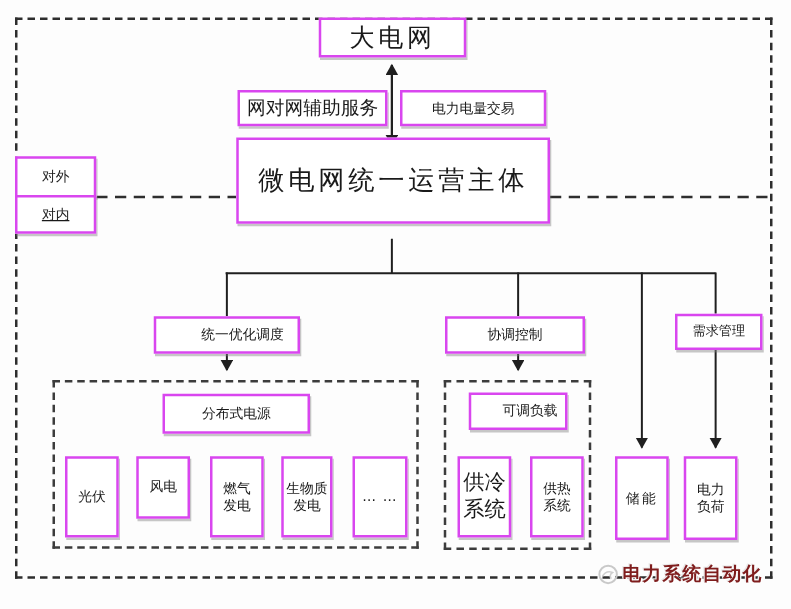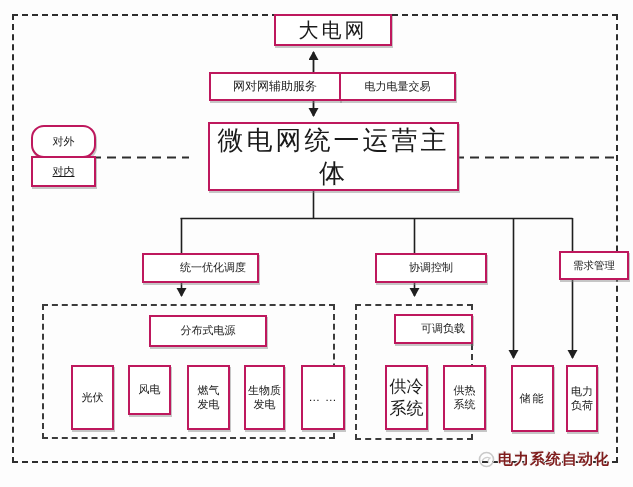--- a/index.html
+++ b/index.html
@@ -13,62 +13,61 @@
   }
   .canvas{position:absolute;left:0;top:0;width:633px;height:487px;}
   .boundary{
     position:absolute;left:12px;top:14px;width:602px;height:445px;
     border:2px dashed #2e2e2e;
   }
   svg.wires{position:absolute;left:0;top:0;width:633px;height:487px;pointer-events:none;}
   .box{
     position:absolute;
     background:#ffffff;
-    border:2px solid #be185d;
+    border:2px solid #d946ef;
     box-shadow:1px 2px 0 rgba(130,130,130,.45);
     display:flex;align-items:center;justify-content:center;
     text-align:center;
     white-space:pre-line;
     line-height:1.25;
     box-sizing:border-box;
-    margin-left:19px;
   }
   .group{
     position:absolute;
     border:2px dashed #3c3c3c;
     background:transparent;
     box-sizing:border-box;
   }
   
   .b-grid{left:255px;top:14px;width:118px;height:32px;font-size:20px;letter-spacing:3px;}
-  .b-aux{left:190px;top:72px;width:132px;height:29px;font-size:12px;text-align:center;}
+  .b-aux{left:190px;top:72px;width:120px;height:29px;font-size:15px;text-align:center;}
   .b-trade{left:320px;top:72px;width:117px;height:29px;font-size:11px;}
-  .b-operator{left:189px;top:122px;width:251px;height:69px;font-size:26px;letter-spacing:3px;}
-  .b-ext{left:12px;top:125px;width:65px;height:33px;font-size:11px;border-radius:13px;}
+  .b-operator{left:189px;top:110px;width:251px;height:69px;font-size:21px;letter-spacing:3px;}
+  .b-ext{left:12px;top:125px;width:65px;height:33px;font-size:11px;}
   .b-int{left:12px;top:156px;width:65px;height:31px;font-size:11px;text-decoration:underline;}
   
   .b-dispatch{left:123px;top:253px;width:117px;height:30px;font-size:11px;padding-left:25px;}
   .b-control{left:356px;top:253px;width:112px;height:30px;font-size:11px;}
   .b-demand{left:540px;top:251px;width:70px;height:29px;font-size:10.5px;}
   
   .g-dist{left:42px;top:304px;width:293px;height:135px;}
   .b-dist-title{left:130px;top:315px;width:118px;height:32px;font-size:11px;}
   .b-pv{left:52px;top:365px;width:43px;height:65px;font-size:11px;}
   .b-wind{left:109px;top:365px;width:43px;height:50px;font-size:11px;}
   .b-gas{left:168px;top:365px;width:43px;height:65px;font-size:11px;text-align:center;}
   .b-bio{left:225px;top:365px;width:41px;height:65px;font-size:11px;}
   .b-more{left:282px;top:365px;width:44px;height:65px;font-size:11px;letter-spacing:1px;}
   
   .g-adj{left:355px;top:304px;width:118px;height:136px;}
   .b-adj-title{left:375px;top:314px;width:79px;height:30px;font-size:11px;padding-left:19px;}
   .b-cool{left:366px;top:365px;width:43px;height:65px;font-size:17px;}
   .b-heat{left:424px;top:365px;width:43px;height:65px;font-size:11px;}
   
   .b-storage{left:492px;top:365px;width:43px;height:67px;font-size:11px;letter-spacing:2px;}
-  .b-load{left:547px;top:365px;width:32px;height:67px;font-size:11px;}
+  .b-load{left:547px;top:365px;width:43px;height:67px;font-size:11px;}
   
   .watermark{
     position:absolute;left:478px;top:448px;height:22px;
     display:flex;align-items:center;gap:3px;
     background:transparent;
   }
   .watermark .brand{
     font-size:15px;font-weight:bold;color:#7f1d1d;
     letter-spacing:1px;
     text-shadow:1px 1px 0 #ffffff,-1px -1px 0 #e9e9e9;

